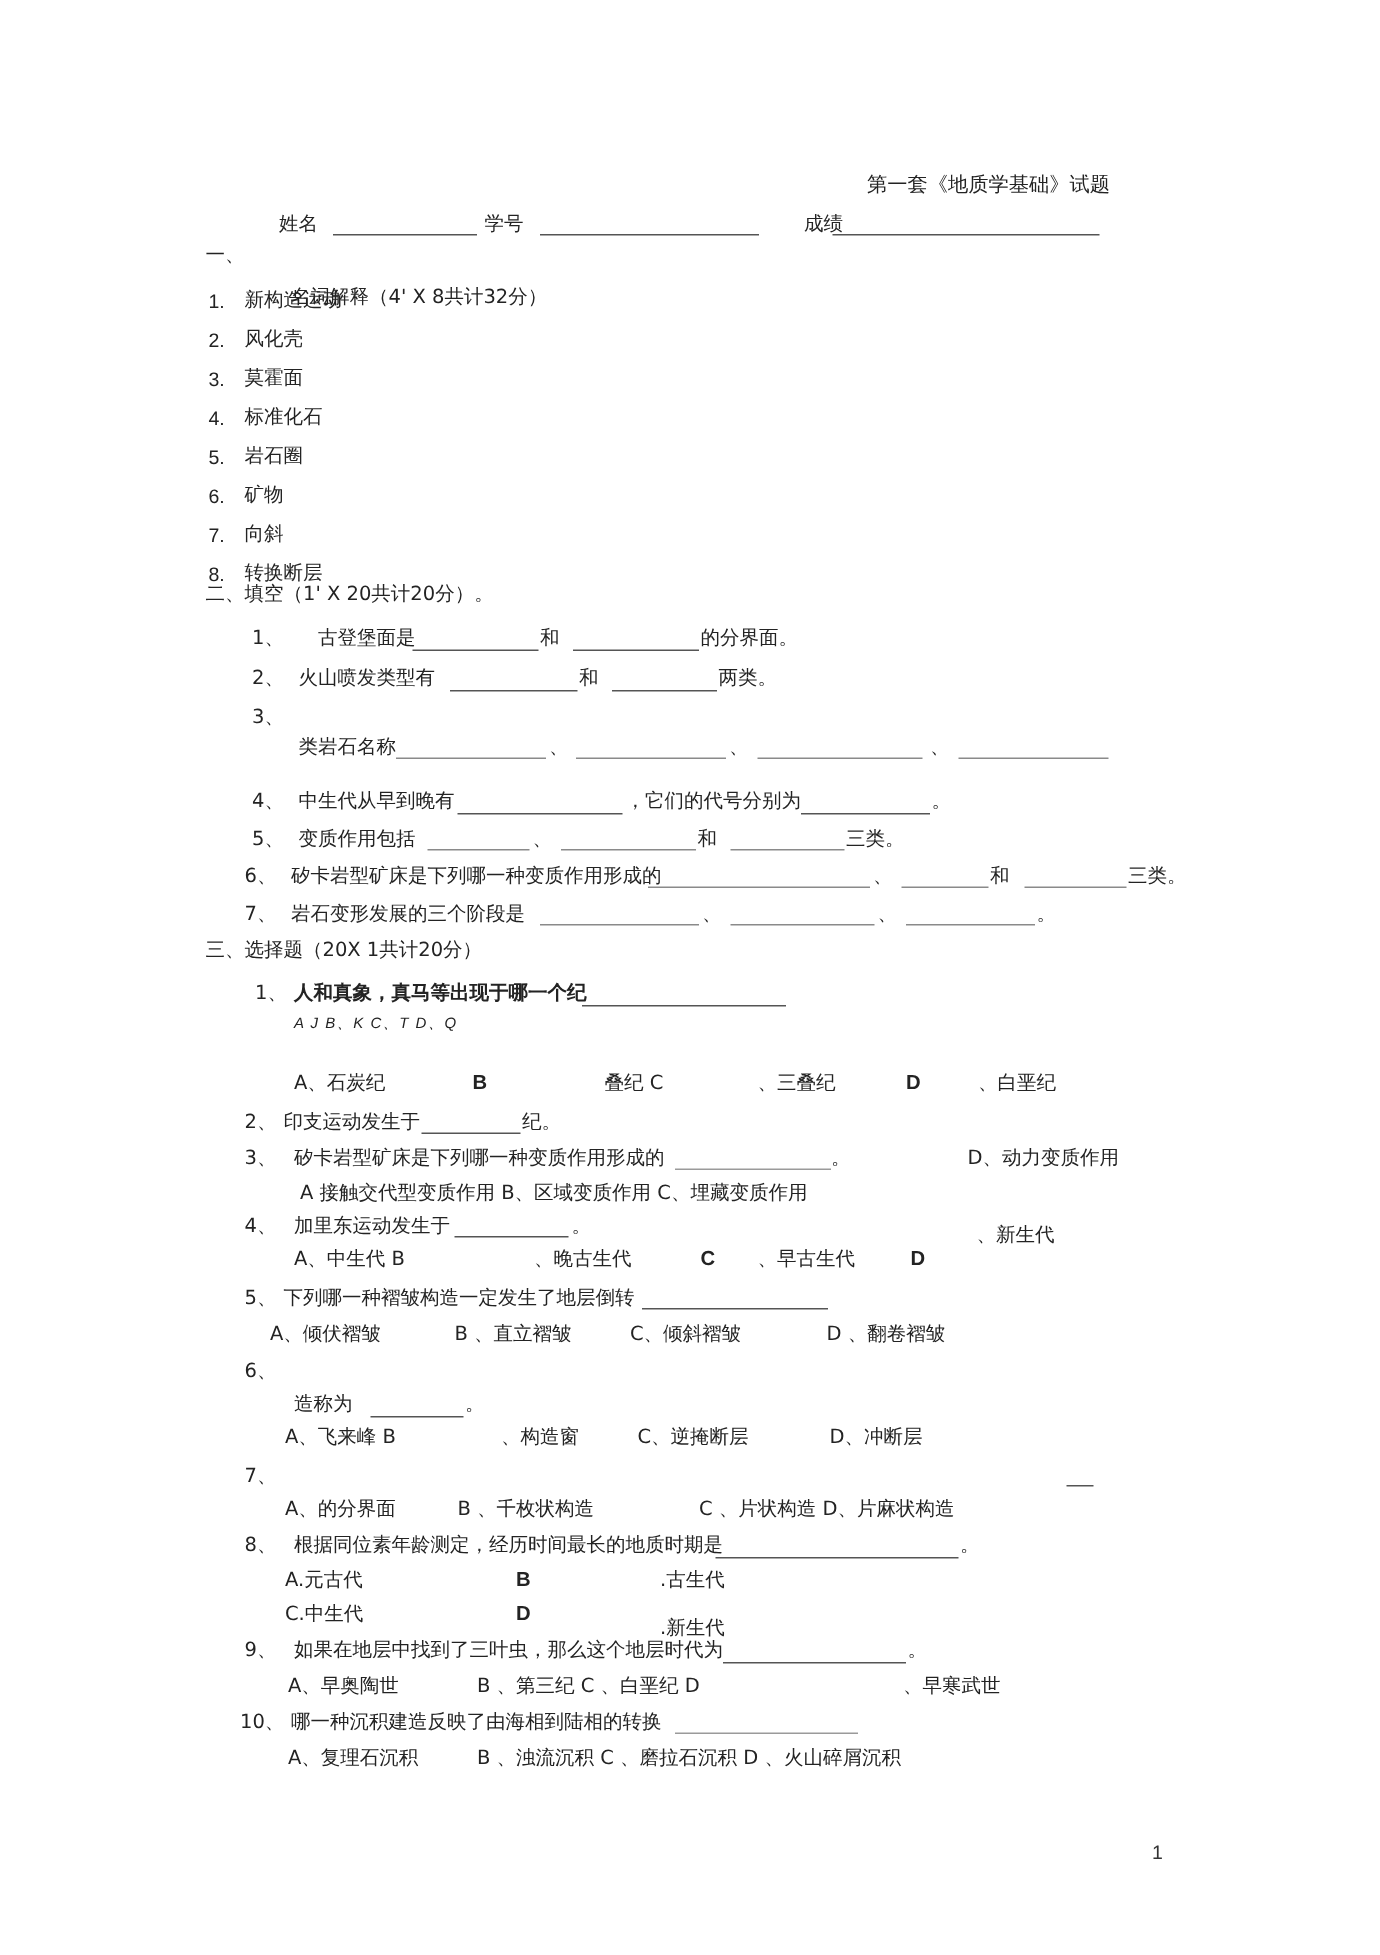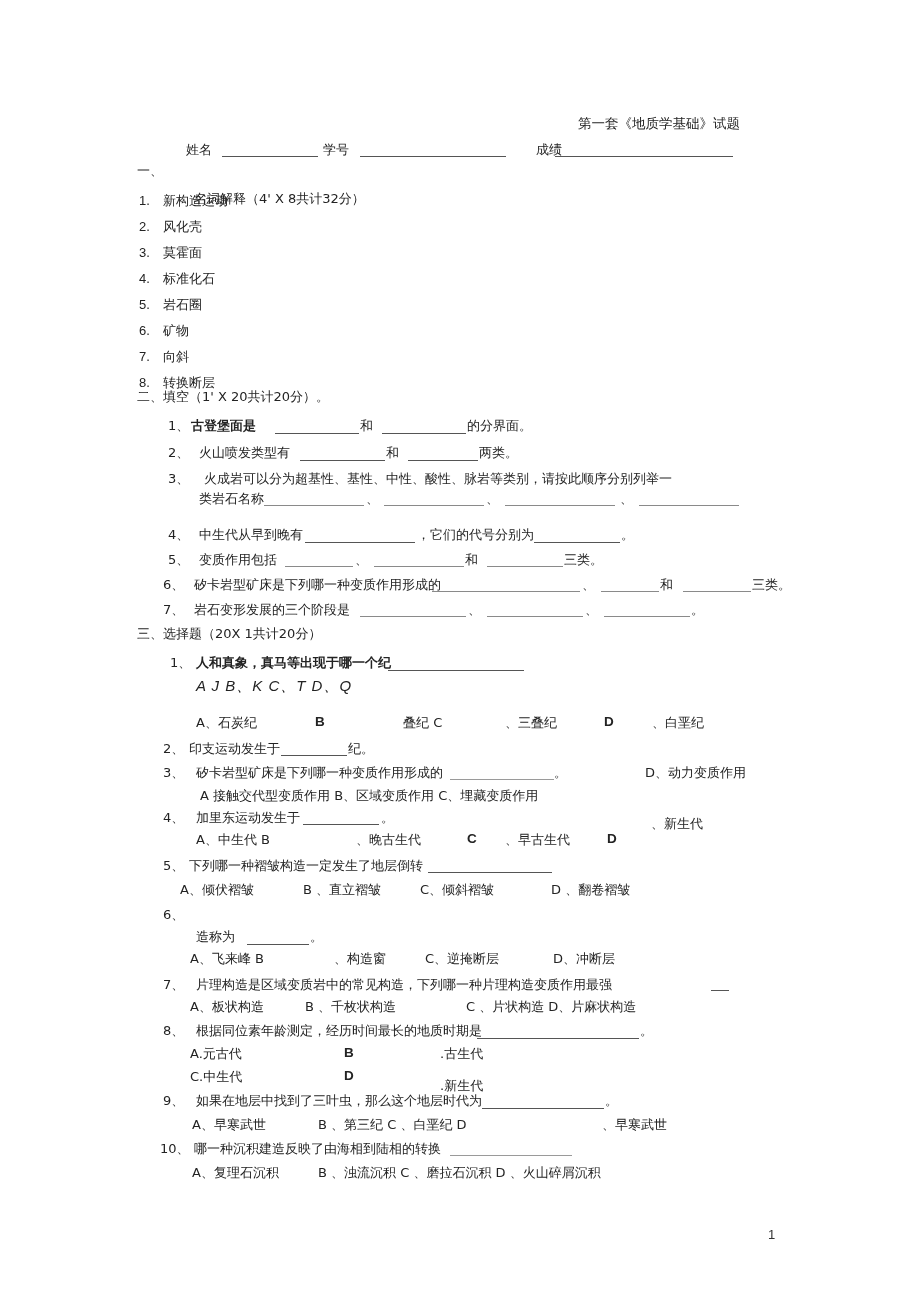--- a/index.html
+++ b/index.html
@@ -88,35 +88,34 @@
 
   <div class="t lat" style="left:139px; top:350px; font-size:13px;">7.</div>
   <div class="t cn" style="left:163px; top:350px;">向斜</div>
 
   <div class="t lat" style="left:139px; top:376px; font-size:13px;">8.</div>
   <div class="t cn" style="left:163px; top:376px;">转换断层</div>
 
   <div class="t cn" style="left:137px; top:390px;">二、填空（1' X 20共计20分）。</div>
 
   <div class="t cn" style="left:168px; top:419px;">1、</div>
-  <div class="t cn" style="left:191px; top:419px;font-weight:bold;">古登堡面是</div>
+  <div class="t cn" style="left:212px; top:419px;">古登堡面是</div>
   <div class="blank" style="left:275px; top:433px; width:84px;"></div>
   <div class="t cn" style="left:360px; top:419px;">和</div>
   <div class="blank" style="left:382px; top:433px; width:84px;"></div>
   <div class="t cn" style="left:467px; top:419px;">的分界面。</div>
 
   <div class="t cn" style="left:168px; top:446px;">2、</div>
   <div class="t cn" style="left:199px; top:446px;">火山喷发类型有</div>
   <div class="blank" style="left:300px; top:460px; width:85px;"></div>
   <div class="t cn" style="left:386px; top:446px;">和</div>
   <div class="blank" style="left:408px; top:460px; width:70px;"></div>
   <div class="t cn" style="left:479px; top:446px;">两类。</div>
 
   <div class="t cn" style="left:168px; top:472px;">3、</div>
-  <div class="t cn" style="left:204px; top:472px;">火成岩可以分为超基性、基性、中性、酸性、脉岩等类别，请按此顺序分别列举一</div>
   <div class="t cn" style="left:199px; top:492px;">类岩石名称</div>
   <div class="blank light" style="left:264px; top:505px; width:100px;"></div>
   <div class="t cn" style="left:366px; top:492px;">、</div>
   <div class="blank light" style="left:384px; top:505px; width:100px;"></div>
   <div class="t cn" style="left:486px; top:492px;">、</div>
   <div class="blank light" style="left:505px; top:505px; width:110px;"></div>
   <div class="t cn" style="left:620px; top:492px;">、</div>
   <div class="blank light" style="left:639px; top:505px; width:100px;"></div>
 
   <div class="t cn" style="left:168px; top:528px;">4、</div>
@@ -151,21 +150,21 @@
   <div class="blank light" style="left:487px; top:616px; width:96px;"></div>
   <div class="t cn" style="left:585px; top:603px;">、</div>
   <div class="blank light" style="left:604px; top:616px; width:86px;"></div>
   <div class="t cn" style="left:691px; top:603px;">。</div>
 
   <div class="t cn" style="left:137px; top:627px;">三、选择题（20X 1共计20分）</div>
 
   <div class="t cn" style="left:170px; top:656px;">1、</div>
   <div class="t cn" style="left:196px; top:656px;font-weight:bold;">人和真象，真马等出现于哪一个纪</div>
   <div class="blank" style="left:388px; top:670px; width:136px;"></div>
-  <div class="t lat ital" style="left:196px; top:678px; font-size:15px; letter-spacing:1px;">A J B、K C、T D、Q</div>
+  <div class="t lat ital" style="left:196px; top:678px; font-size:10px; letter-spacing:1px;">A J B、K C、T D、Q</div>
 
   <div class="t cn" style="left:196px; top:716px;">A、石炭纪</div>
   <div class="t lat bold" style="left:315px; top:715px; font-size:13.5px;">B</div>
   <div class="t cn" style="left:403px; top:716px;">叠纪 C</div>
   <div class="t cn" style="left:505px; top:716px;">、三叠纪</div>
   <div class="t lat bold" style="left:604px; top:715px; font-size:13.5px;">D</div>
   <div class="t cn" style="left:652px; top:716px;">、白垩纪</div>
 
   <div class="t cn" style="left:163px; top:742px;">2、</div>
   <div class="t cn" style="left:189px; top:742px;">印支运动发生于</div>
@@ -204,24 +203,23 @@
   <div class="t cn" style="left:196px; top:930px;">造称为</div>
   <div class="blank" style="left:247px; top:944px; width:62px;"></div>
   <div class="t cn" style="left:310px; top:930px;">。</div>
 
   <div class="t cn" style="left:190px; top:952px;">A、飞来峰 B</div>
   <div class="t cn" style="left:334px; top:952px;">、构造窗</div>
   <div class="t cn" style="left:425px; top:952px;">C、逆掩断层</div>
   <div class="t cn" style="left:553px; top:952px;">D、冲断层</div>
 
   <div class="t cn" style="left:163px; top:978px;">7、</div>
-  <div class="t cn" style="left:196px; top:978px;">片理构造是区域变质岩中的常见构造，下列哪一种片理构造变质作用最强</div>
   <div class="blank" style="left:711px; top:990px; width:18px;"></div>
 
-  <div class="t cn" style="left:190px; top:1000px;">A、板状构造</div>
+  <div class="t cn" style="left:190px; top:1000px;">A、的分界面</div>
   <div class="t cn" style="left:305px; top:1000px;">B 、千枚状构造</div>
   <div class="t cn" style="left:466px; top:1000px;">C 、片状构造 D、片麻状构造</div>
 
   <div class="t cn" style="left:163px; top:1024px;">8、</div>
   <div class="t cn" style="left:196px; top:1024px;">根据同位素年龄测定，经历时间最长的地质时期是</div>
   <div class="blank" style="left:477px; top:1038px; width:162px;"></div>
   <div class="t cn" style="left:640px; top:1024px;">。</div>
 
   <div class="t cn" style="left:190px; top:1047px;">A.元古代</div>
   <div class="t lat bold" style="left:344px; top:1046px; font-size:13.5px;">B</div>
@@ -229,21 +227,21 @@
 
   <div class="t cn" style="left:190px; top:1070px;">C.中生代</div>
   <div class="t lat bold" style="left:344px; top:1069px; font-size:13.5px;">D</div>
   <div class="t cn" style="left:440px; top:1079px;">.新生代</div>
 
   <div class="t cn" style="left:163px; top:1094px;">9、</div>
   <div class="t cn" style="left:196px; top:1094px;">如果在地层中找到了三叶虫，那么这个地层时代为</div>
   <div class="blank" style="left:482px; top:1108px; width:122px;"></div>
   <div class="t cn" style="left:605px; top:1094px;">。</div>
 
-  <div class="t cn" style="left:192px; top:1118px;">A、早寒武世</div>
+  <div class="t cn" style="left:192px; top:1118px;">A、早奥陶世</div>
   <div class="t cn" style="left:318px; top:1118px;">B 、第三纪 C 、白垩纪 D</div>
   <div class="t cn" style="left:602px; top:1118px;">、早寒武世</div>
 
   <div class="t cn" style="left:160px; top:1142px;">10、</div>
   <div class="t cn" style="left:194px; top:1142px;">哪一种沉积建造反映了由海相到陆相的转换</div>
   <div class="blank dotted" style="left:450px; top:1155px; width:122px;"></div>
 
   <div class="t cn" style="left:192px; top:1166px;">A、复理石沉积</div>
   <div class="t cn" style="left:318px; top:1166px;">B 、浊流沉积 C 、磨拉石沉积 D 、火山碎屑沉积</div>
 

